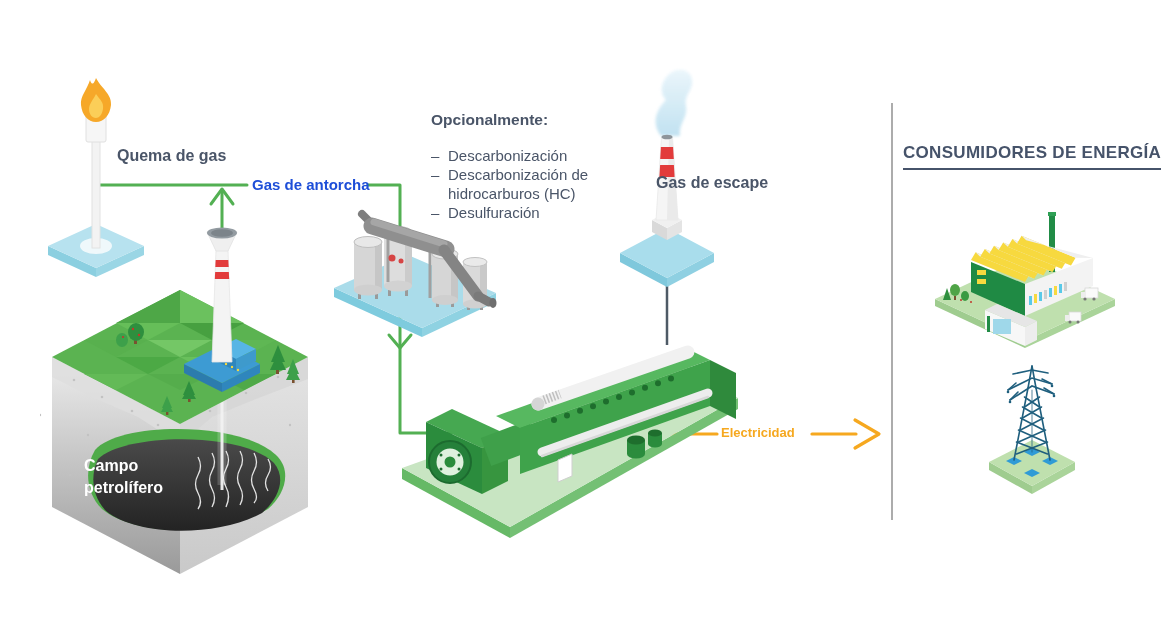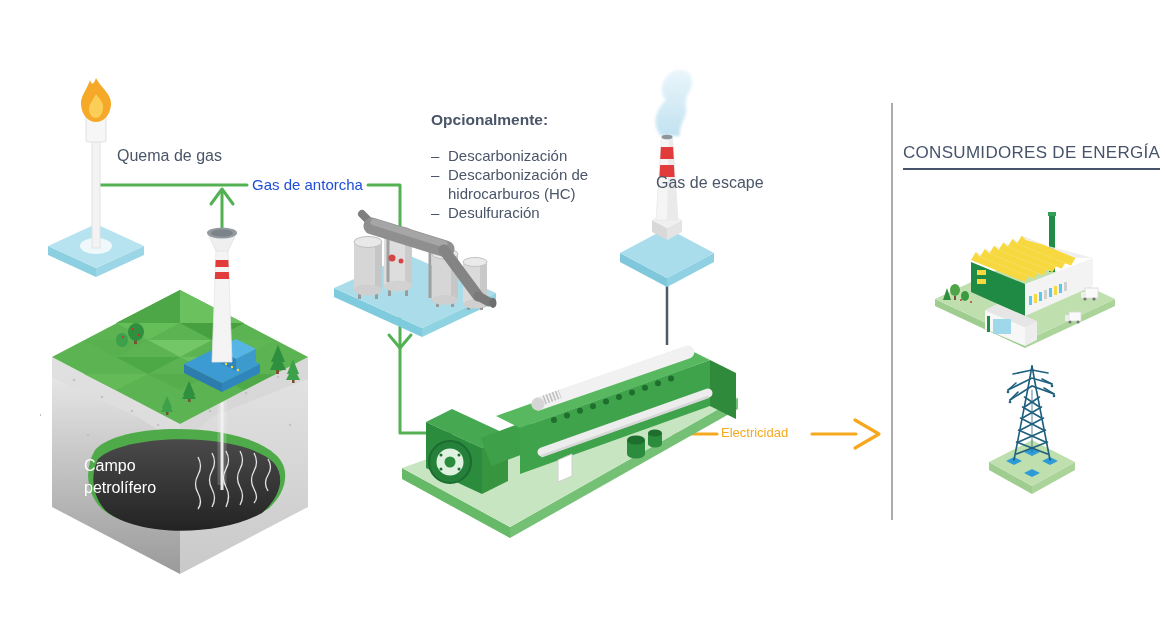--- a/index.html
+++ b/index.html
@@ -1,31 +1,31 @@
 <!DOCTYPE html>
 <html><head>
 <meta charset="utf-8">
 <style>
   html,body{margin:0;padding:0;background:#fff;}
   #canvas{
     position:relative;width:1165px;height:640px;background:#ffffff;
     font-family:"Liberation Sans", "DejaVu Sans", sans-serif;
     overflow:hidden;
   }
-  .lbl{position:absolute;z-index:10;color:#4A5568;font-size:16px;font-weight:400;white-space:nowrap;}
+  .lbl{position:absolute;z-index:10;color:#4A5568;font-size:16px;font-weight:700;white-space:nowrap;}
   .lbl-green{color:#1d4ed8;font-size:15px;}
   .lbl-orange{color:#F6A81F;font-size:13px;}
   #optional-block{position:absolute;left:431px;top:111px;width:218px;z-index:10;color:#4A5568;}
   #optional-title{font-size:15.5px;font-weight:700;margin:0 0 17px 0;}
   .opt-item{display:flex;gap:7px;font-size:15px;line-height:19px;font-weight:500;}
   .opt-item .dash{flex:0 0 10px;}
   #campo-label{position:absolute;left:84px;top:455px;width:126px;z-index:10;color:#fff;
-    font-size:16px;line-height:22px;font-weight:400;}
+    font-size:16px;line-height:22px;font-weight:700;}
   #consumers-title{position:absolute;left:903px;top:143px;z-index:10;color:#46536A;
-    font-size:17px;font-weight:400;letter-spacing:.3px;border-bottom:2.5px solid #46536A;
+    font-size:17px;font-weight:700;letter-spacing:.3px;border-bottom:2.5px solid #46536A;
     padding-bottom:5px;white-space:nowrap;}
   #divider{position:absolute;left:891px;top:103px;width:2px;height:417px;background:#ACACAC;z-index:3;}
   svg{display:block;}
   .illus{position:absolute;z-index:2;}
   #flow-lines{position:absolute;left:0;top:0;z-index:1;}
 </style>
 </head>
 <body>
 
 <div id="canvas">

